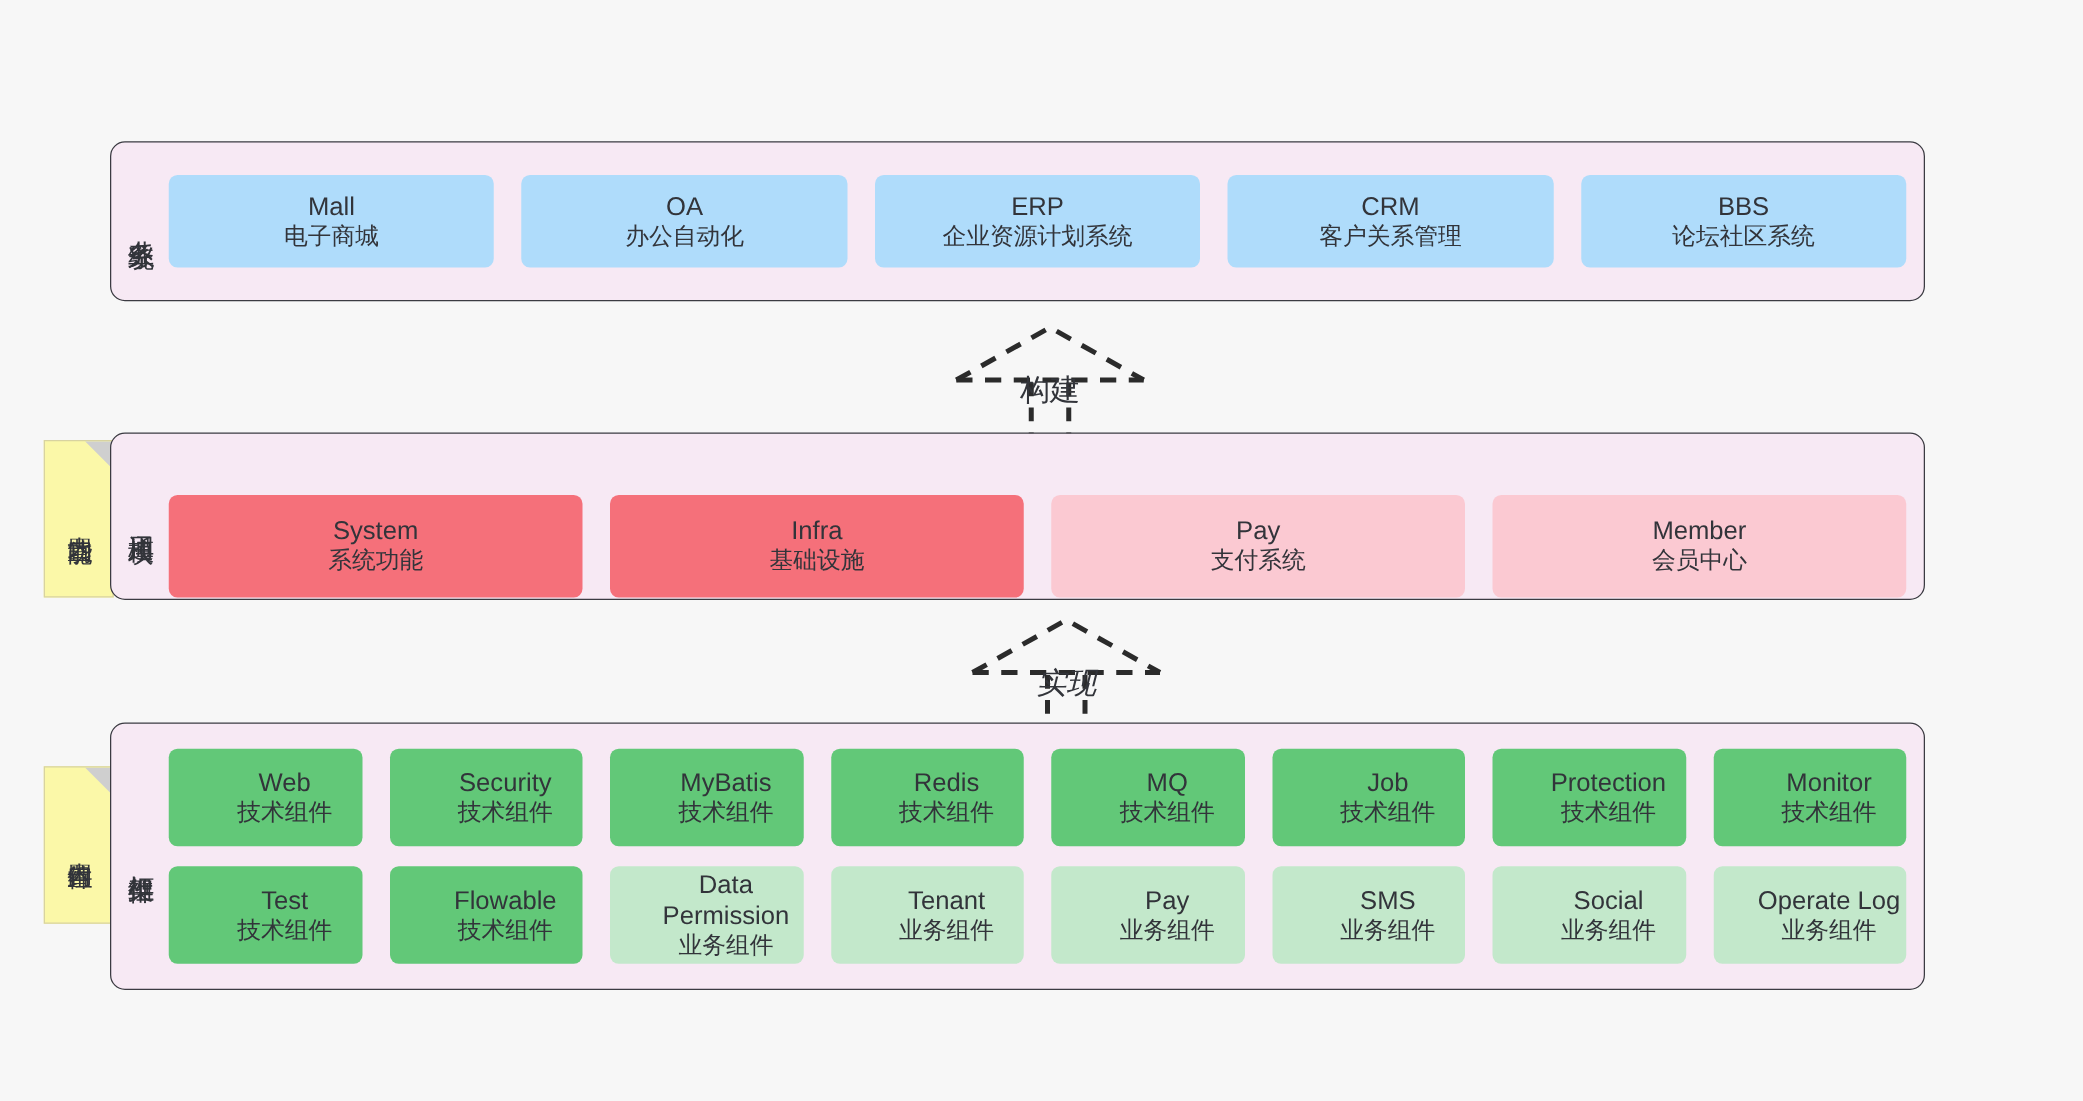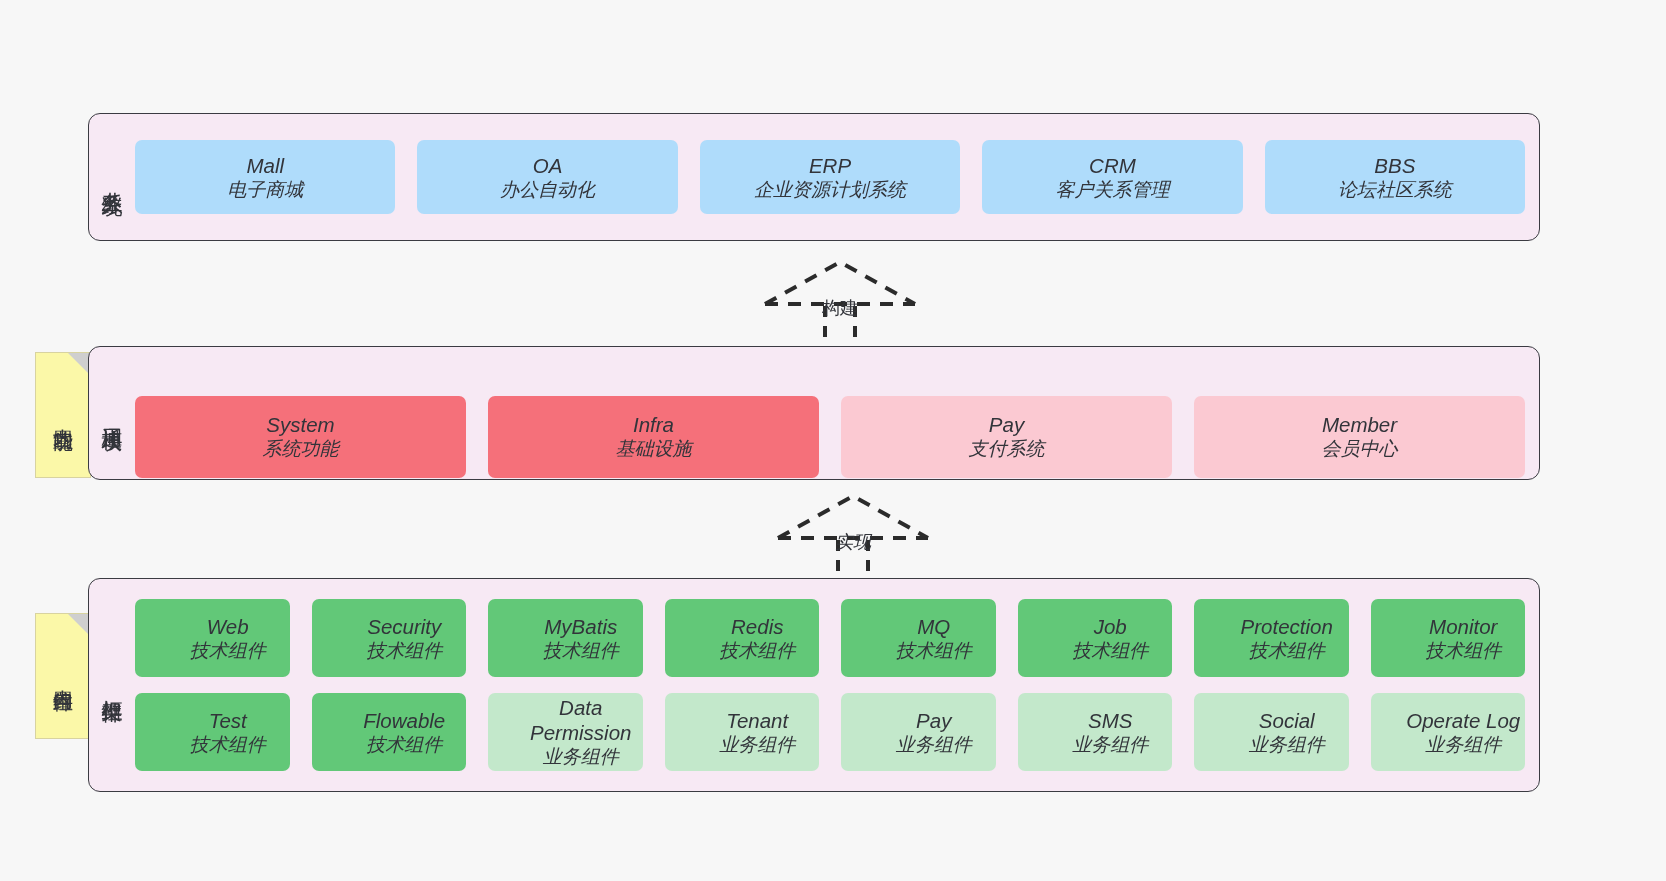--- a/index.html
+++ b/index.html
@@ -43,21 +43,20 @@
     display: flex;
     flex-direction: column;
     justify-content: center;
     gap: 16px;
     padding: 0 14px 0 0;
   }
   .row {
     display: flex;
     gap: 22px;
     justify-content: space-between;
-    font-style: italic;
   }
 
   
   .card {
     flex: 1 1 0;
     border-radius: 7px;
     display: flex;
     flex-direction: column;
     align-items: center;
     justify-content: center;
@@ -78,21 +77,21 @@
   .h-common { height: 82px; margin-top: 47px; }
   .h-frame  { height: 78px; padding-left: 35px; }
 
   
   .connector { position: absolute; }
   .connector svg { display: block; overflow: visible; }
   .connector .conn-label {
     position: absolute;
     left: 50%;
     transform: translateX(-50%);
-    font-size: 18px;
+    font-size: 24px;
     background: transparent;
     color: #32343a;
     white-space: nowrap;
     padding: 0 3px;
   }
 
   
   .note {
     position: absolute;
     width: 56px;

